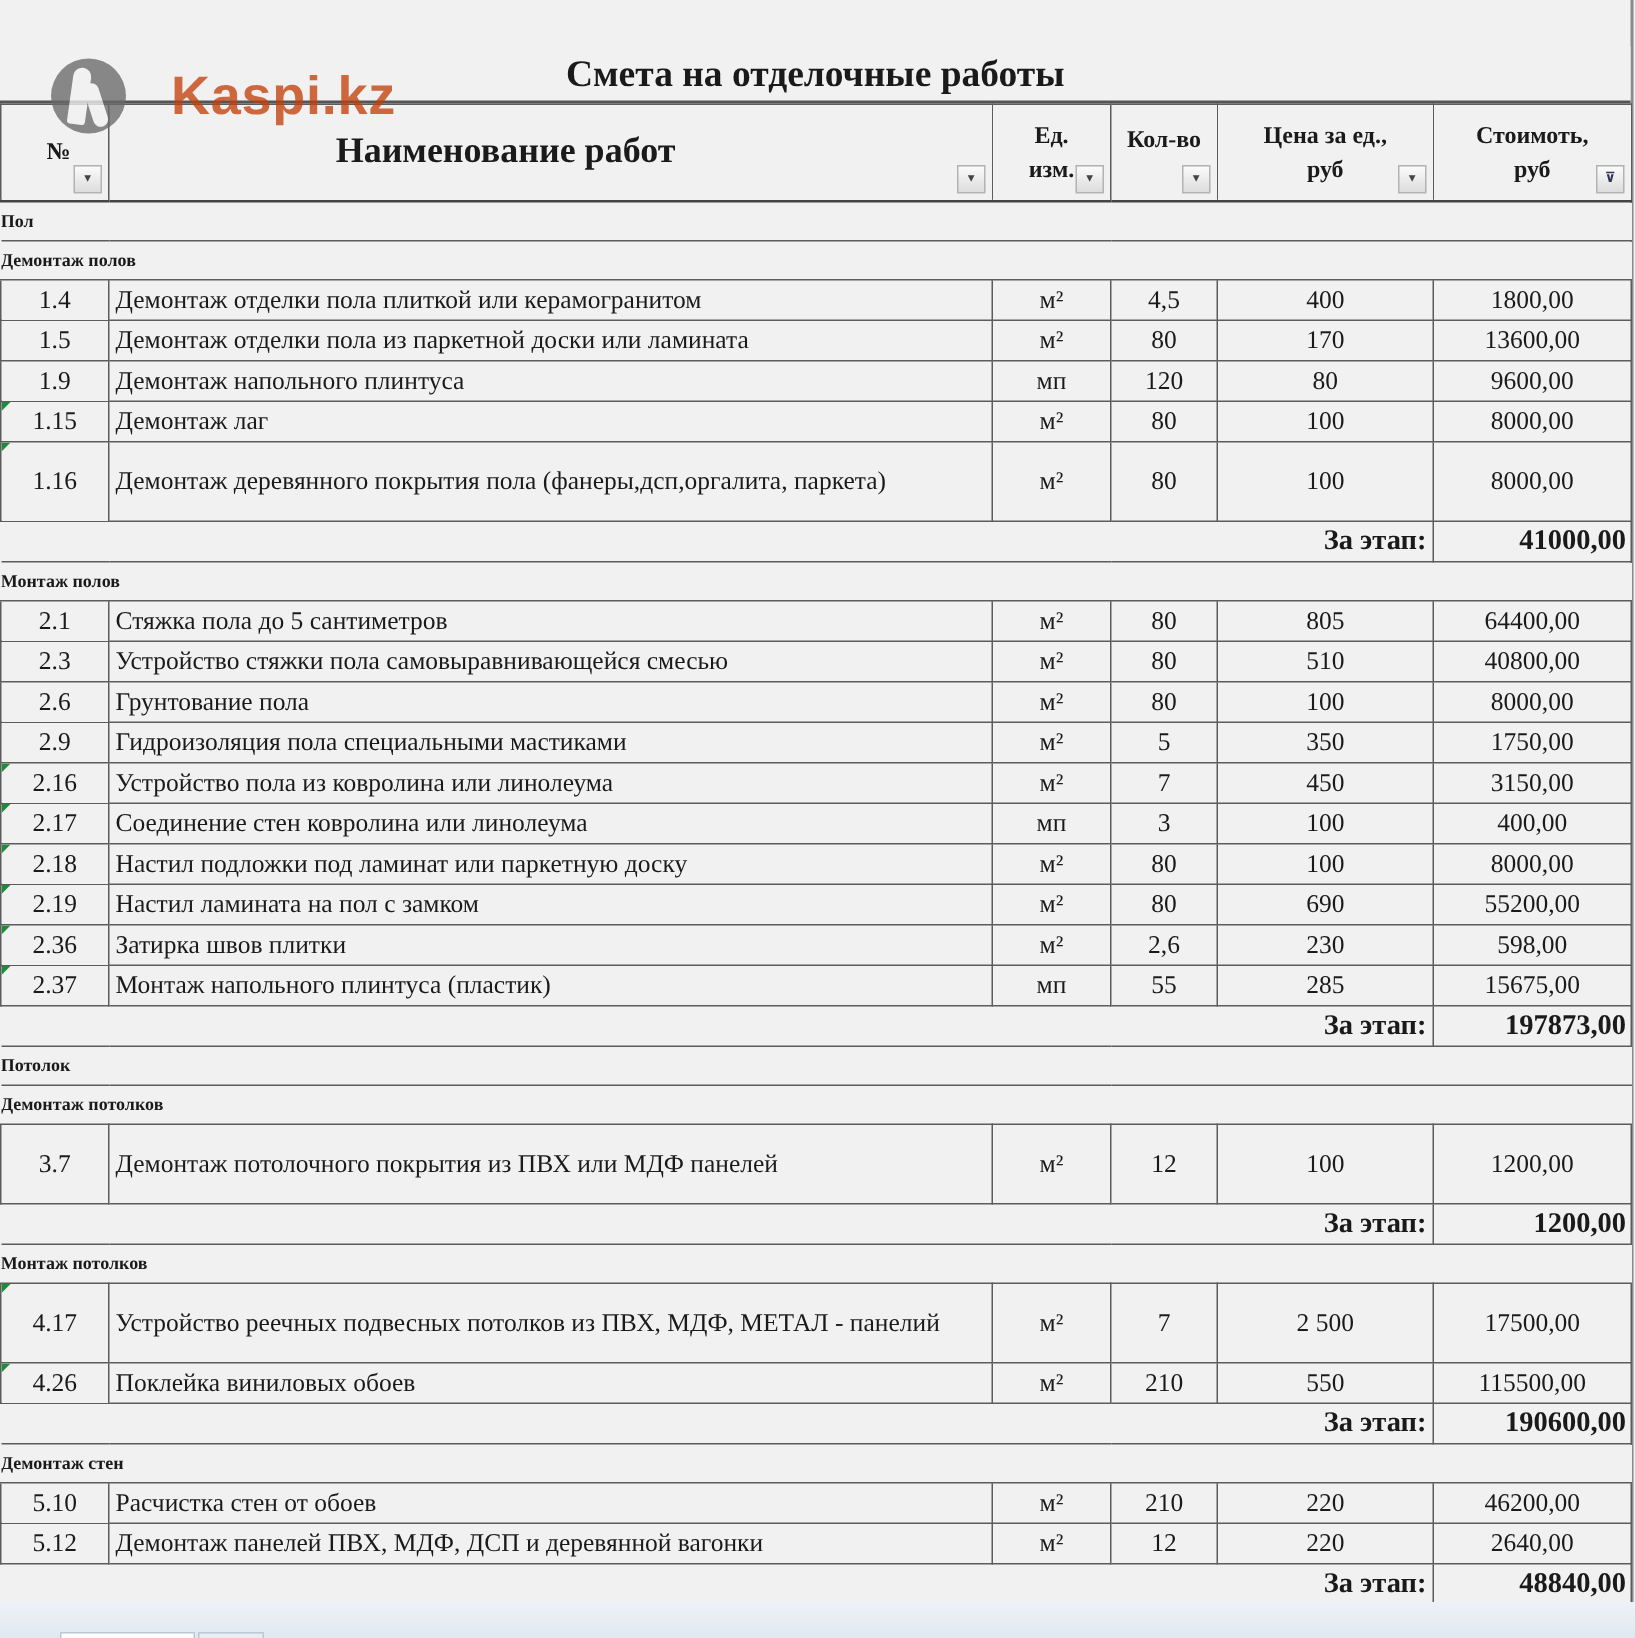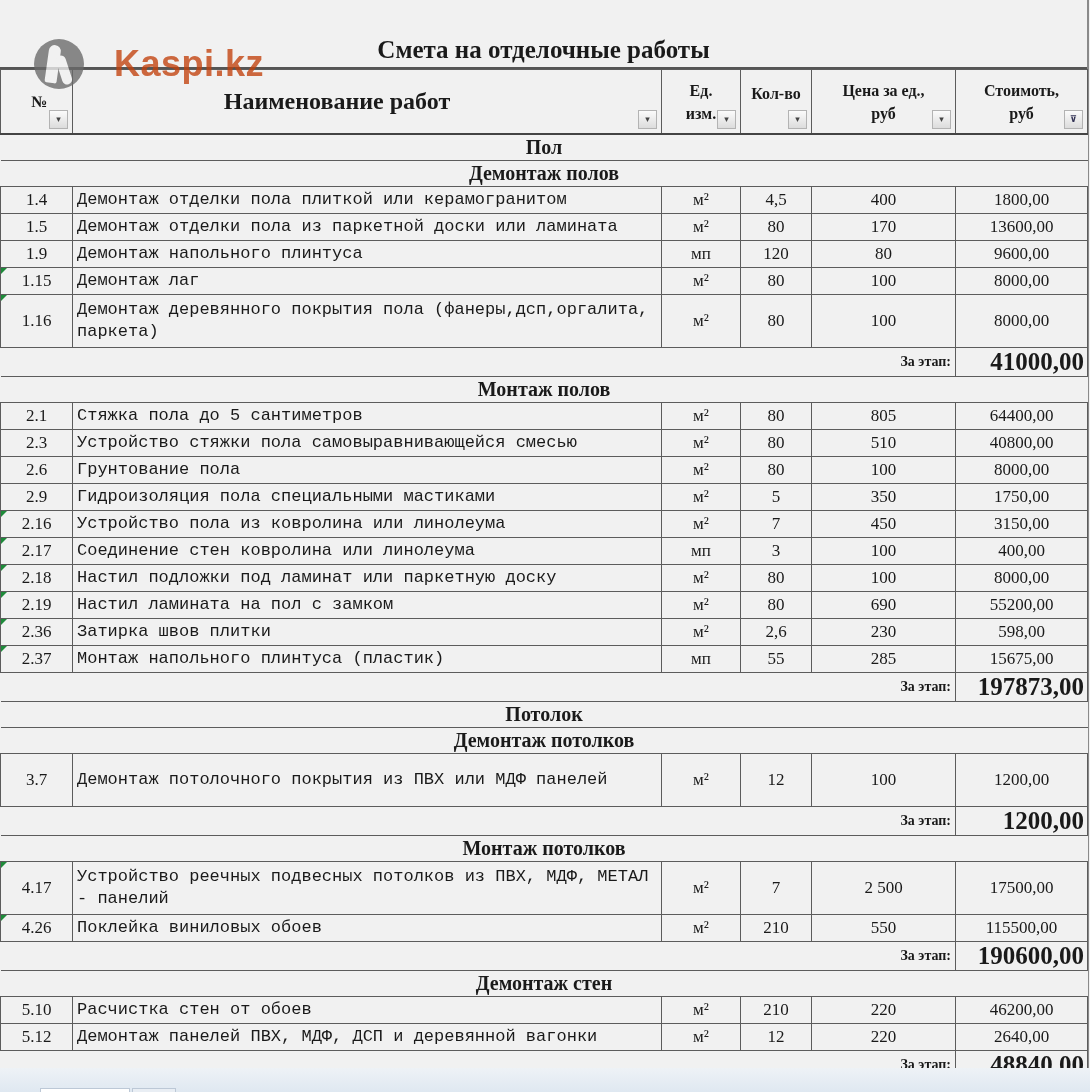--- a/index.html
+++ b/index.html
@@ -50,30 +50,30 @@
     font-family:"DejaVu Sans", sans-serif;
   }
   .filter-btn.active { color:#335; font-weight:bold; }
   tr.data td { height:26px; line-height:22px; }
   tr.data.tall td { height:52px; }
   td.num { text-align:center; position:relative; }
   td.num .flag {
     position:absolute; left:0; top:0; width:0; height:0;
     border-top:6px solid #1e8a3a; border-right:6px solid transparent;
   }
-  td.name { padding-left:4px; line-height:22px;font-family:Liberation Mono, monospace; }
+  td.name { padding-left:4px; line-height:22px; }
   td.unit, td.qty, td.price { text-align:center; }
   td.cost { text-align:center; }
   tr.section td, tr.subsection td {
-    height:25px; text-align:center; font-weight:bold; font-size:20px;
+    height:25px; text-align:left; font-weight:bold; font-size:12px;
     border-left:none; border-right:none;
   }
-  tr.total td { height:26px; font-weight:bold; font-size:14px; }
+  tr.total td { height:26px; font-weight:bold; font-size:19px; }
   tr.total td.total-label { text-align:right; padding-right:4px; border-right:1px solid #5c5c5c; border-left:none; }
-  tr.total td.total-value { text-align:right; padding-right:3px; font-size:25px; }
+  tr.total td.total-value { text-align:right; padding-right:3px; font-size:19px; }
   .watermark {
     position:absolute; left:34px; top:38px; height:52px;
     display:flex; align-items:center; opacity:0.78; pointer-events:none;
   }
   .wm-logo {
     width:50px; height:50px; border-radius:50%; background:#6a6a6a;
     position:relative; overflow:hidden;
   }
   .wm-logo .fig1 { position:absolute; left:13px; top:6px; width:12px; height:38px; background:#f1f1f1; border-radius:6px 6px 2px 2px; transform:rotate(8deg); }
   .wm-logo .fig2 { position:absolute; left:25px; top:16px; width:10px; height:30px; background:#f1f1f1; border-radius:5px; transform:rotate(-18deg); }

